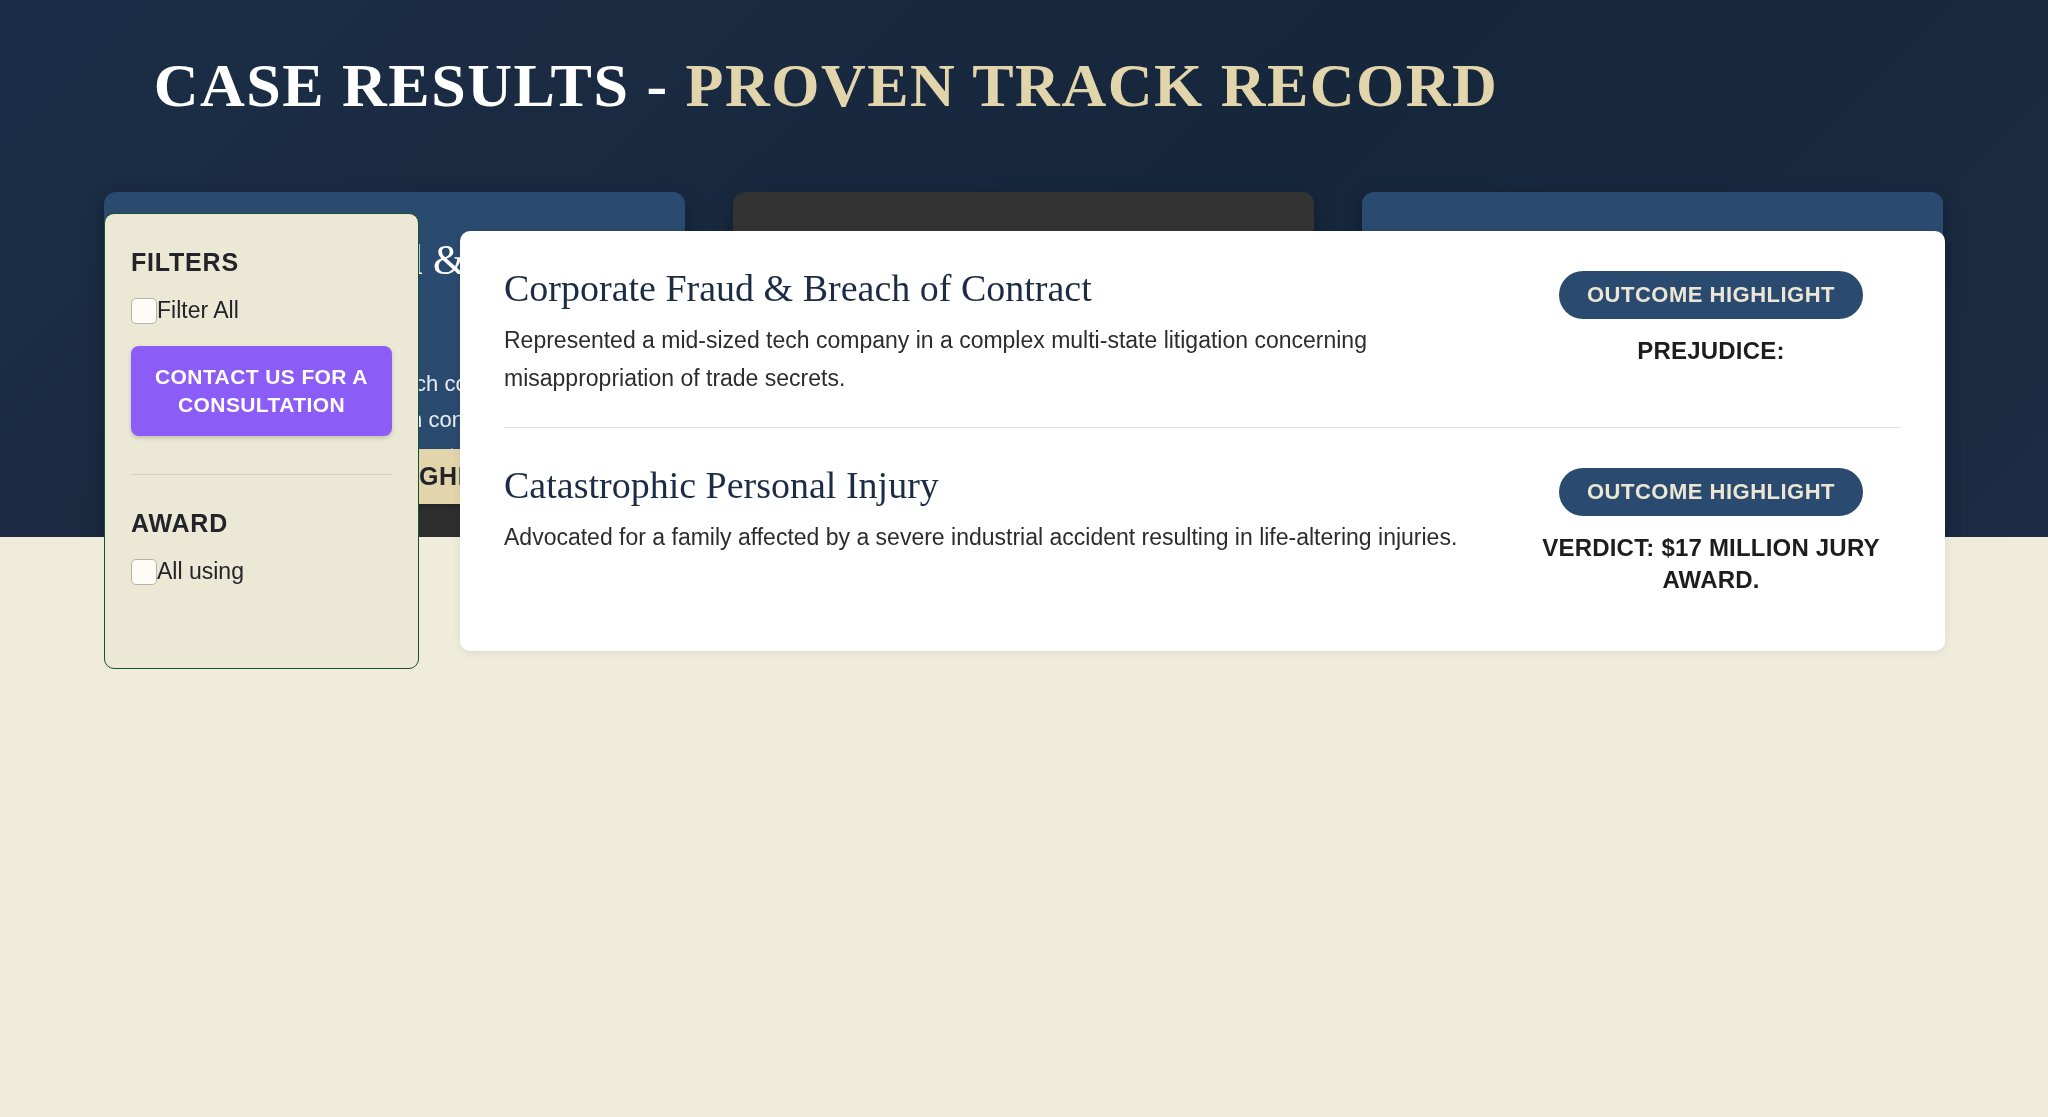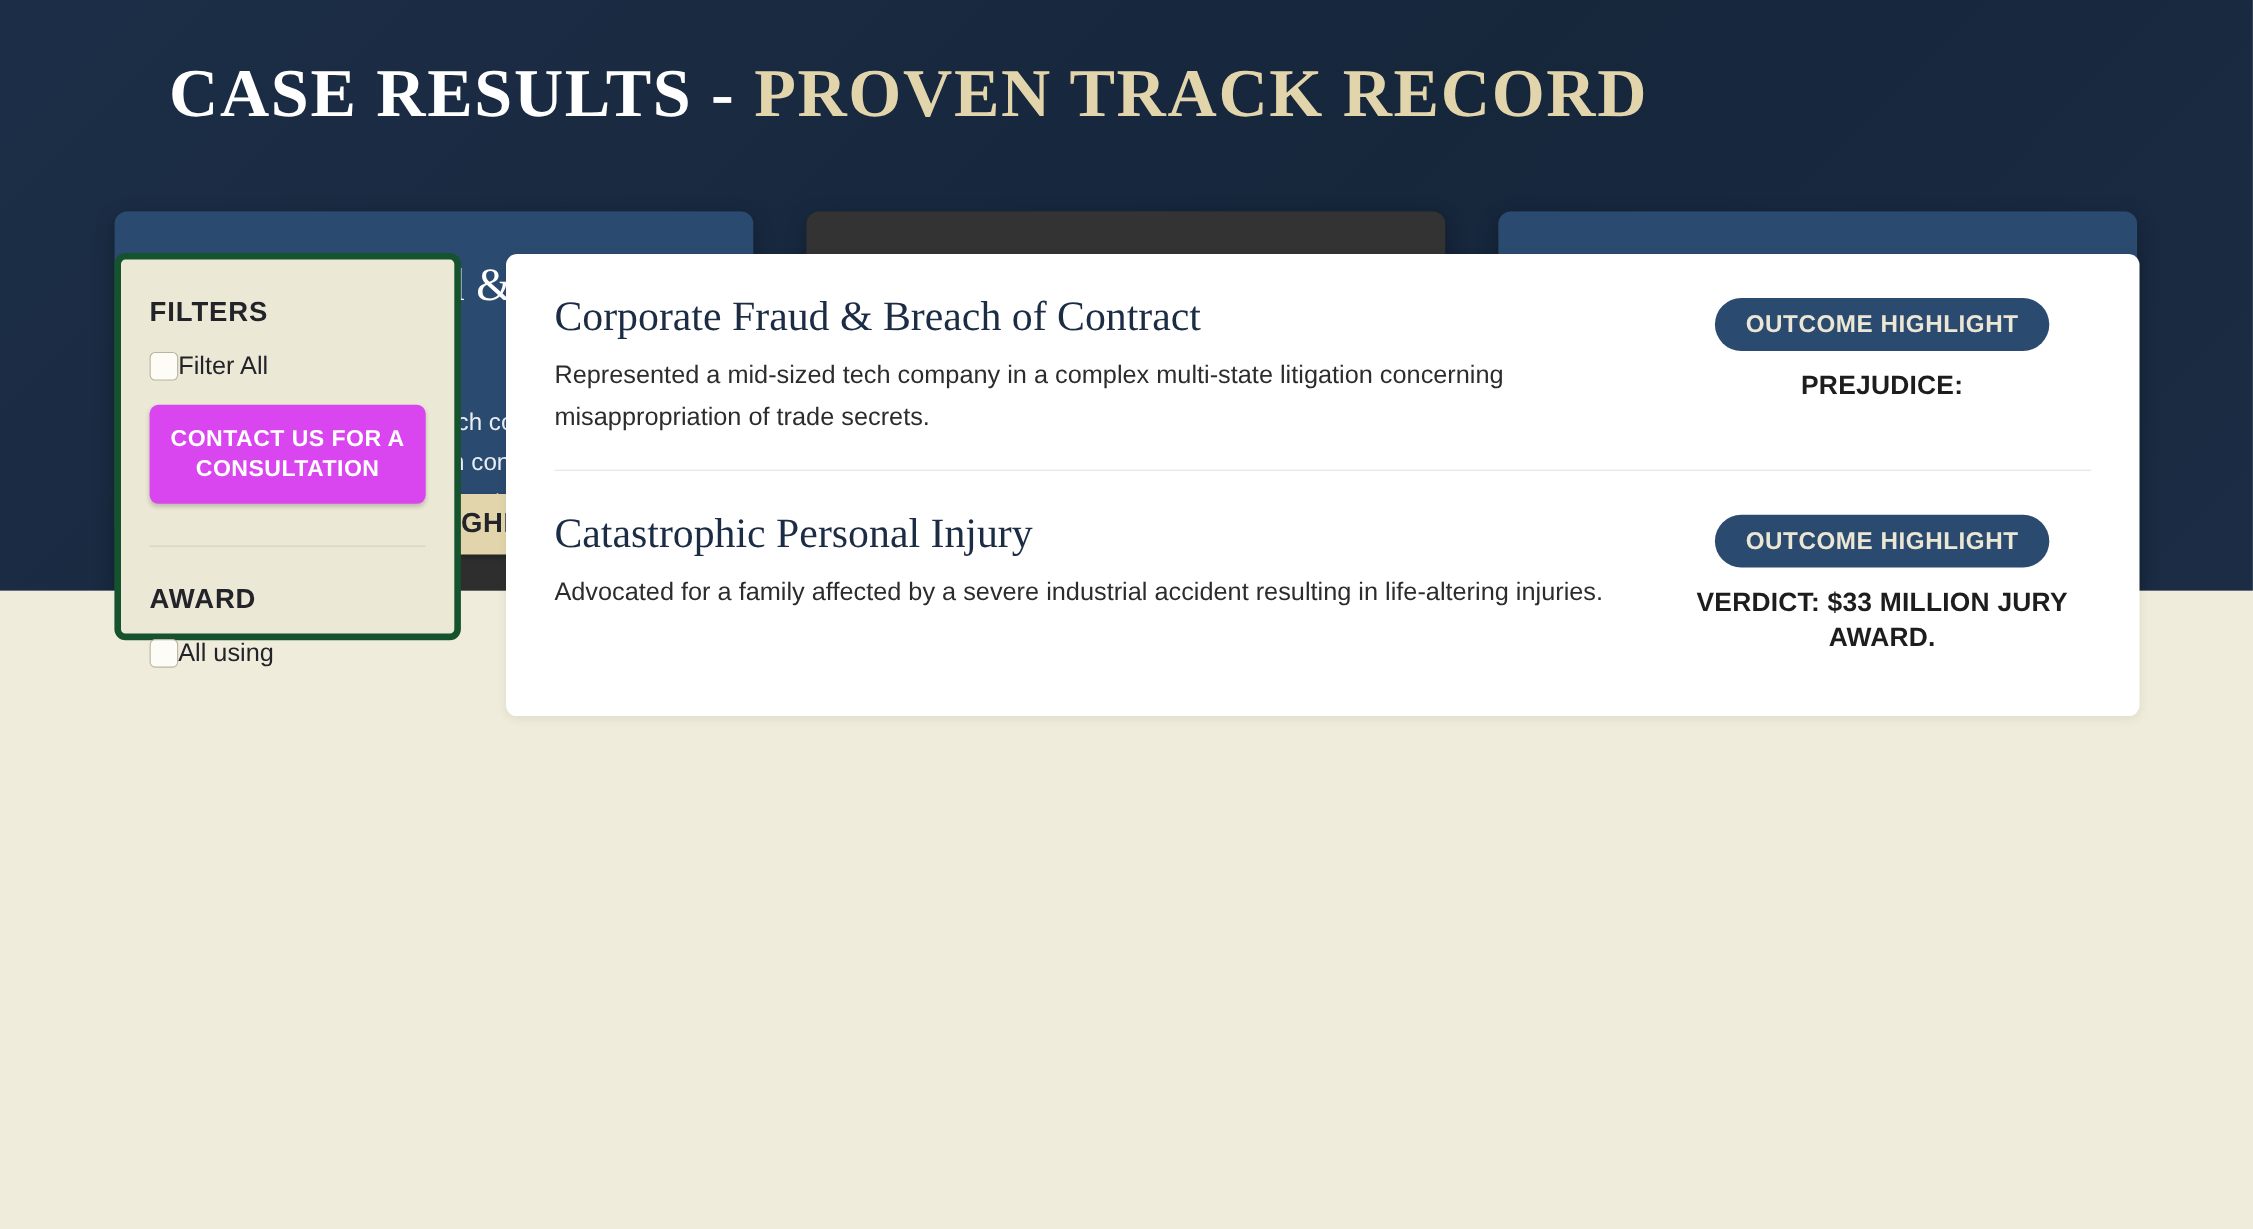--- a/index.html
+++ b/index.html
@@ -131,25 +131,25 @@
     top: 537px;
     width: 2048px;
     height: 580px;
     background: #f0ecdc;
   }
 
   
   .sidebar {
     position: absolute;
     left: 104px;
-    top: 230px;
+    top: 213px;
     width: 315px;
-    height: 352px;
+    height: 456px;
     background: #ece8d6;
-    border: 6px solid #14532d;
+    border: 1px solid #14532d;
     border-radius: 10px;
     padding: 34px 26px 0 26px;
   }
 
   .sidebar-heading {
     font-size: 25px;
     font-weight: bold;
     color: #23232a;
     letter-spacing: 0.8px;
     margin-bottom: 20px;
@@ -169,21 +169,21 @@
     flex: 0 0 auto;
   }
   .checkbox-label {
     font-size: 23px;
     color: #23232a;
   }
 
   .cta-button {
     display: block;
     width: 100%;
-    background: #d946ef;
+    background: #8b5cf6;
     color: #ffffff;
     border: none;
     border-radius: 8px;
     font-family: "Liberation Sans", sans-serif;
     font-size: 21px;
     font-weight: bold;
     letter-spacing: 0.4px;
     line-height: 28px;
     padding: 17px 18px;
     text-align: center;
@@ -345,17 +345,17 @@
     </div>
   </div>
 
   <div class="list-row">
     <div class="list-row-main">
       <div class="list-row-title">Catastrophic Personal Injury</div>
       <div class="list-row-desc">Advocated for a family affected by a severe industrial accident resulting in life-altering injuries.</div>
     </div>
     <div class="list-row-side">
       <span class="pill-dark">OUTCOME HIGHLIGHT</span>
-      <div class="side-outcome">VERDICT: $33 MILLION JURY AWARD.</div>
+      <div class="side-outcome">VERDICT: $17 MILLION JURY AWARD.</div>
     </div>
   </div>
 
 </div>
 
 </body></html>

